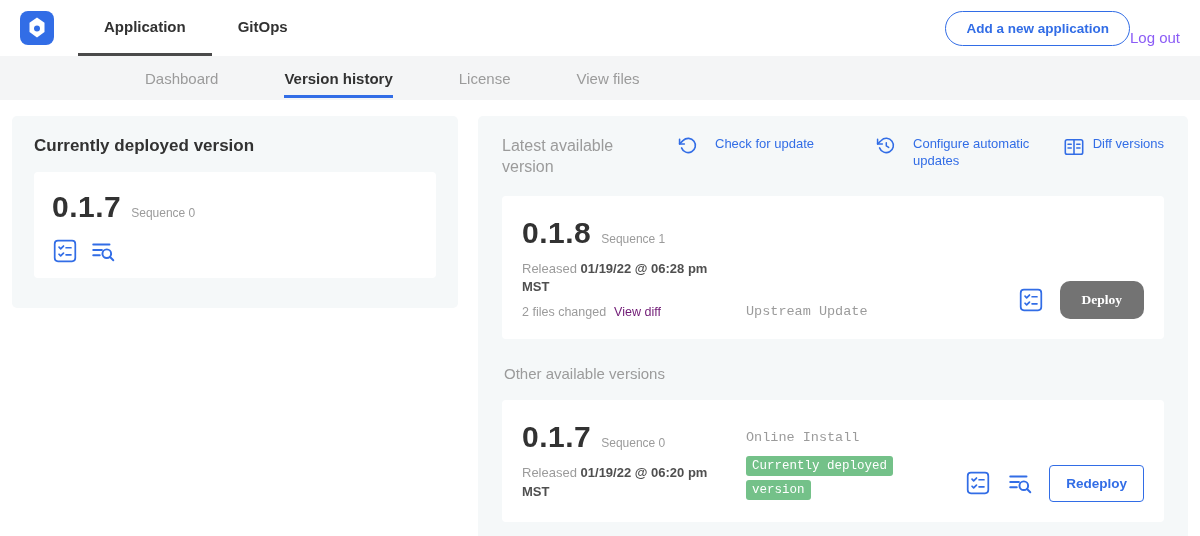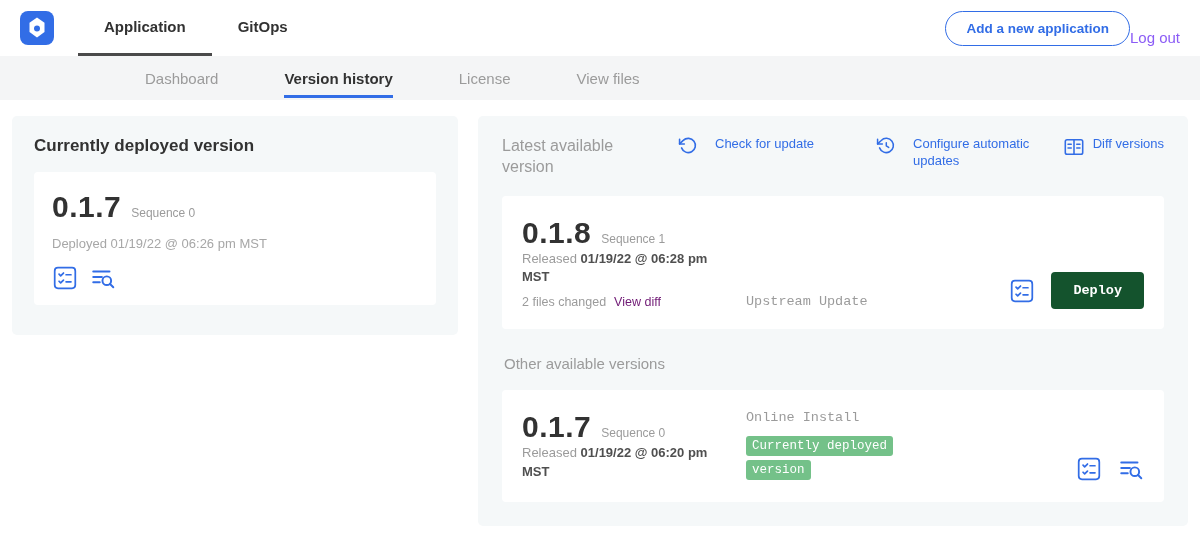--- a/index.html
+++ b/index.html
@@ -43,27 +43,27 @@
   .panel-title-muted { width:150px; margin-right:26px; font-size:16px; color:#9b9b9b; line-height:1.3; }
   .header-link { display:flex; align-items:flex-start; gap:18px; color:#326de6; font-size:13px; font-weight:500; line-height:1.3; cursor:pointer; }
   .header-link .link-text { max-width:120px; }
   .hl-1 { margin-right:62px; }
   .spacer { flex:1 1 auto; }
   .header-link.single { gap:8px; }
 
   
   .version-card { margin-top:18px; padding:20px 20px; display:flex; align-items:flex-end; }
   .vc-left { width:218px; flex:0 0 auto; }
-  .released { font-size:13px; color:#9b9b9b; line-height:1.45; width:200px; }
+  .released { margin-top:10px; font-size:13px; color:#9b9b9b; line-height:1.45; width:200px; }
   .released b { color:#4f4f4f; font-weight:700; }
   .files-row { margin-top:8px; font-size:12.5px; color:#9b9b9b; }
   .view-diff { color:#701a75; font-weight:500; margin-left:8px; cursor:pointer; }
   .vc-mid { flex:1 1 auto; font-size:13.5px; color:#9b9b9b; padding-left:6px;font-family:Liberation Mono, monospace; }
   .vc-right { display:flex; align-items:center; gap:16px; }
-  .deploy-btn { background:#14532d; border:none; color:#fff; font-weight:700; font-size:13.5px; padding:11px 22px; border-radius:4px; cursor:pointer; font-family:Liberation Mono, monospace; }
+  .deploy-btn { background:#737373; border:none; color:#fff; font-weight:700; font-size:13.5px; padding:11px 22px; border-radius:10px; cursor:pointer; font-family:Liberation Serif, serif; }
   .redeploy-btn { background:#fff; border:1px solid #326de6; color:#326de6; font-weight:700; font-size:13.5px; padding:10px 16px; border-radius:4px; cursor:pointer; font-family:inherit; }
 
   .other-title { margin:26px 2px 0; font-size:15px; color:#9b9b9b; }
 
   .badge-wrap { margin-top:9px; max-width:150px; line-height:1.75; }
   .badge { background:#74c189; color:#fff; font-size:12.5px; padding:3px 6px; border-radius:3px; -webkit-box-decoration-break:clone; box-decoration-break:clone; }
 </style>
 </head>
 <body>
 
@@ -98,21 +98,20 @@
 
 <main class="content">
 
   <section class="panel deployed-panel">
     <h2 class="panel-title-dark">Currently deployed version</h2>
     <div class="card deployed-card">
       <div class="version-row">
         <span class="version-number">0.1.7</span>
         <span class="sequence">Sequence 0</span>
       </div>
-      <div class="deployed-date">Deployed 01/19/22 @ 06:26 pm MST</div>
       <div class="icon-row">
         <span class="icon-btn">
           <svg width="26" height="26" viewBox="0 0 24 24" fill="none" stroke="#326de6" stroke-width="1.6" stroke-linecap="round" stroke-linejoin="round">
             <rect x="2.5" y="2.5" width="19" height="19" rx="3"></rect>
             <path d="M6.5 8.5l1.5 1.5 2.6-2.6"></path>
               <line x1="13" y1="9" x2="17.5" y2="9"></line>
             <path d="M6.5 15l1.5 1.5 2.6-2.6"></path>
               <line x1="13" y1="15.5" x2="17.5" y2="15.5"></line>
           </svg>
         </span>
@@ -226,17 +225,18 @@
         </span>
         <span class="icon-btn">
           <svg width="26" height="26" viewBox="0 0 24 24" fill="none" stroke="#326de6" stroke-width="1.8" stroke-linecap="round">
             <line x1="3" y1="6" x2="18" y2="6"></line>
               <line x1="3" y1="11" x2="11" y2="11"></line>
               <line x1="3" y1="16" x2="9" y2="16"></line>
             <circle cx="15.5" cy="14.5" r="4"></circle>
               <line x1="18.5" y1="17.5" x2="21.5" y2="20.5"></line>
           </svg>
         </span>
+        <button class="redeploy-btn">Redeploy</button>
       </div>
     </div>
 
   </section>
 </main>
 
 </body></html>

